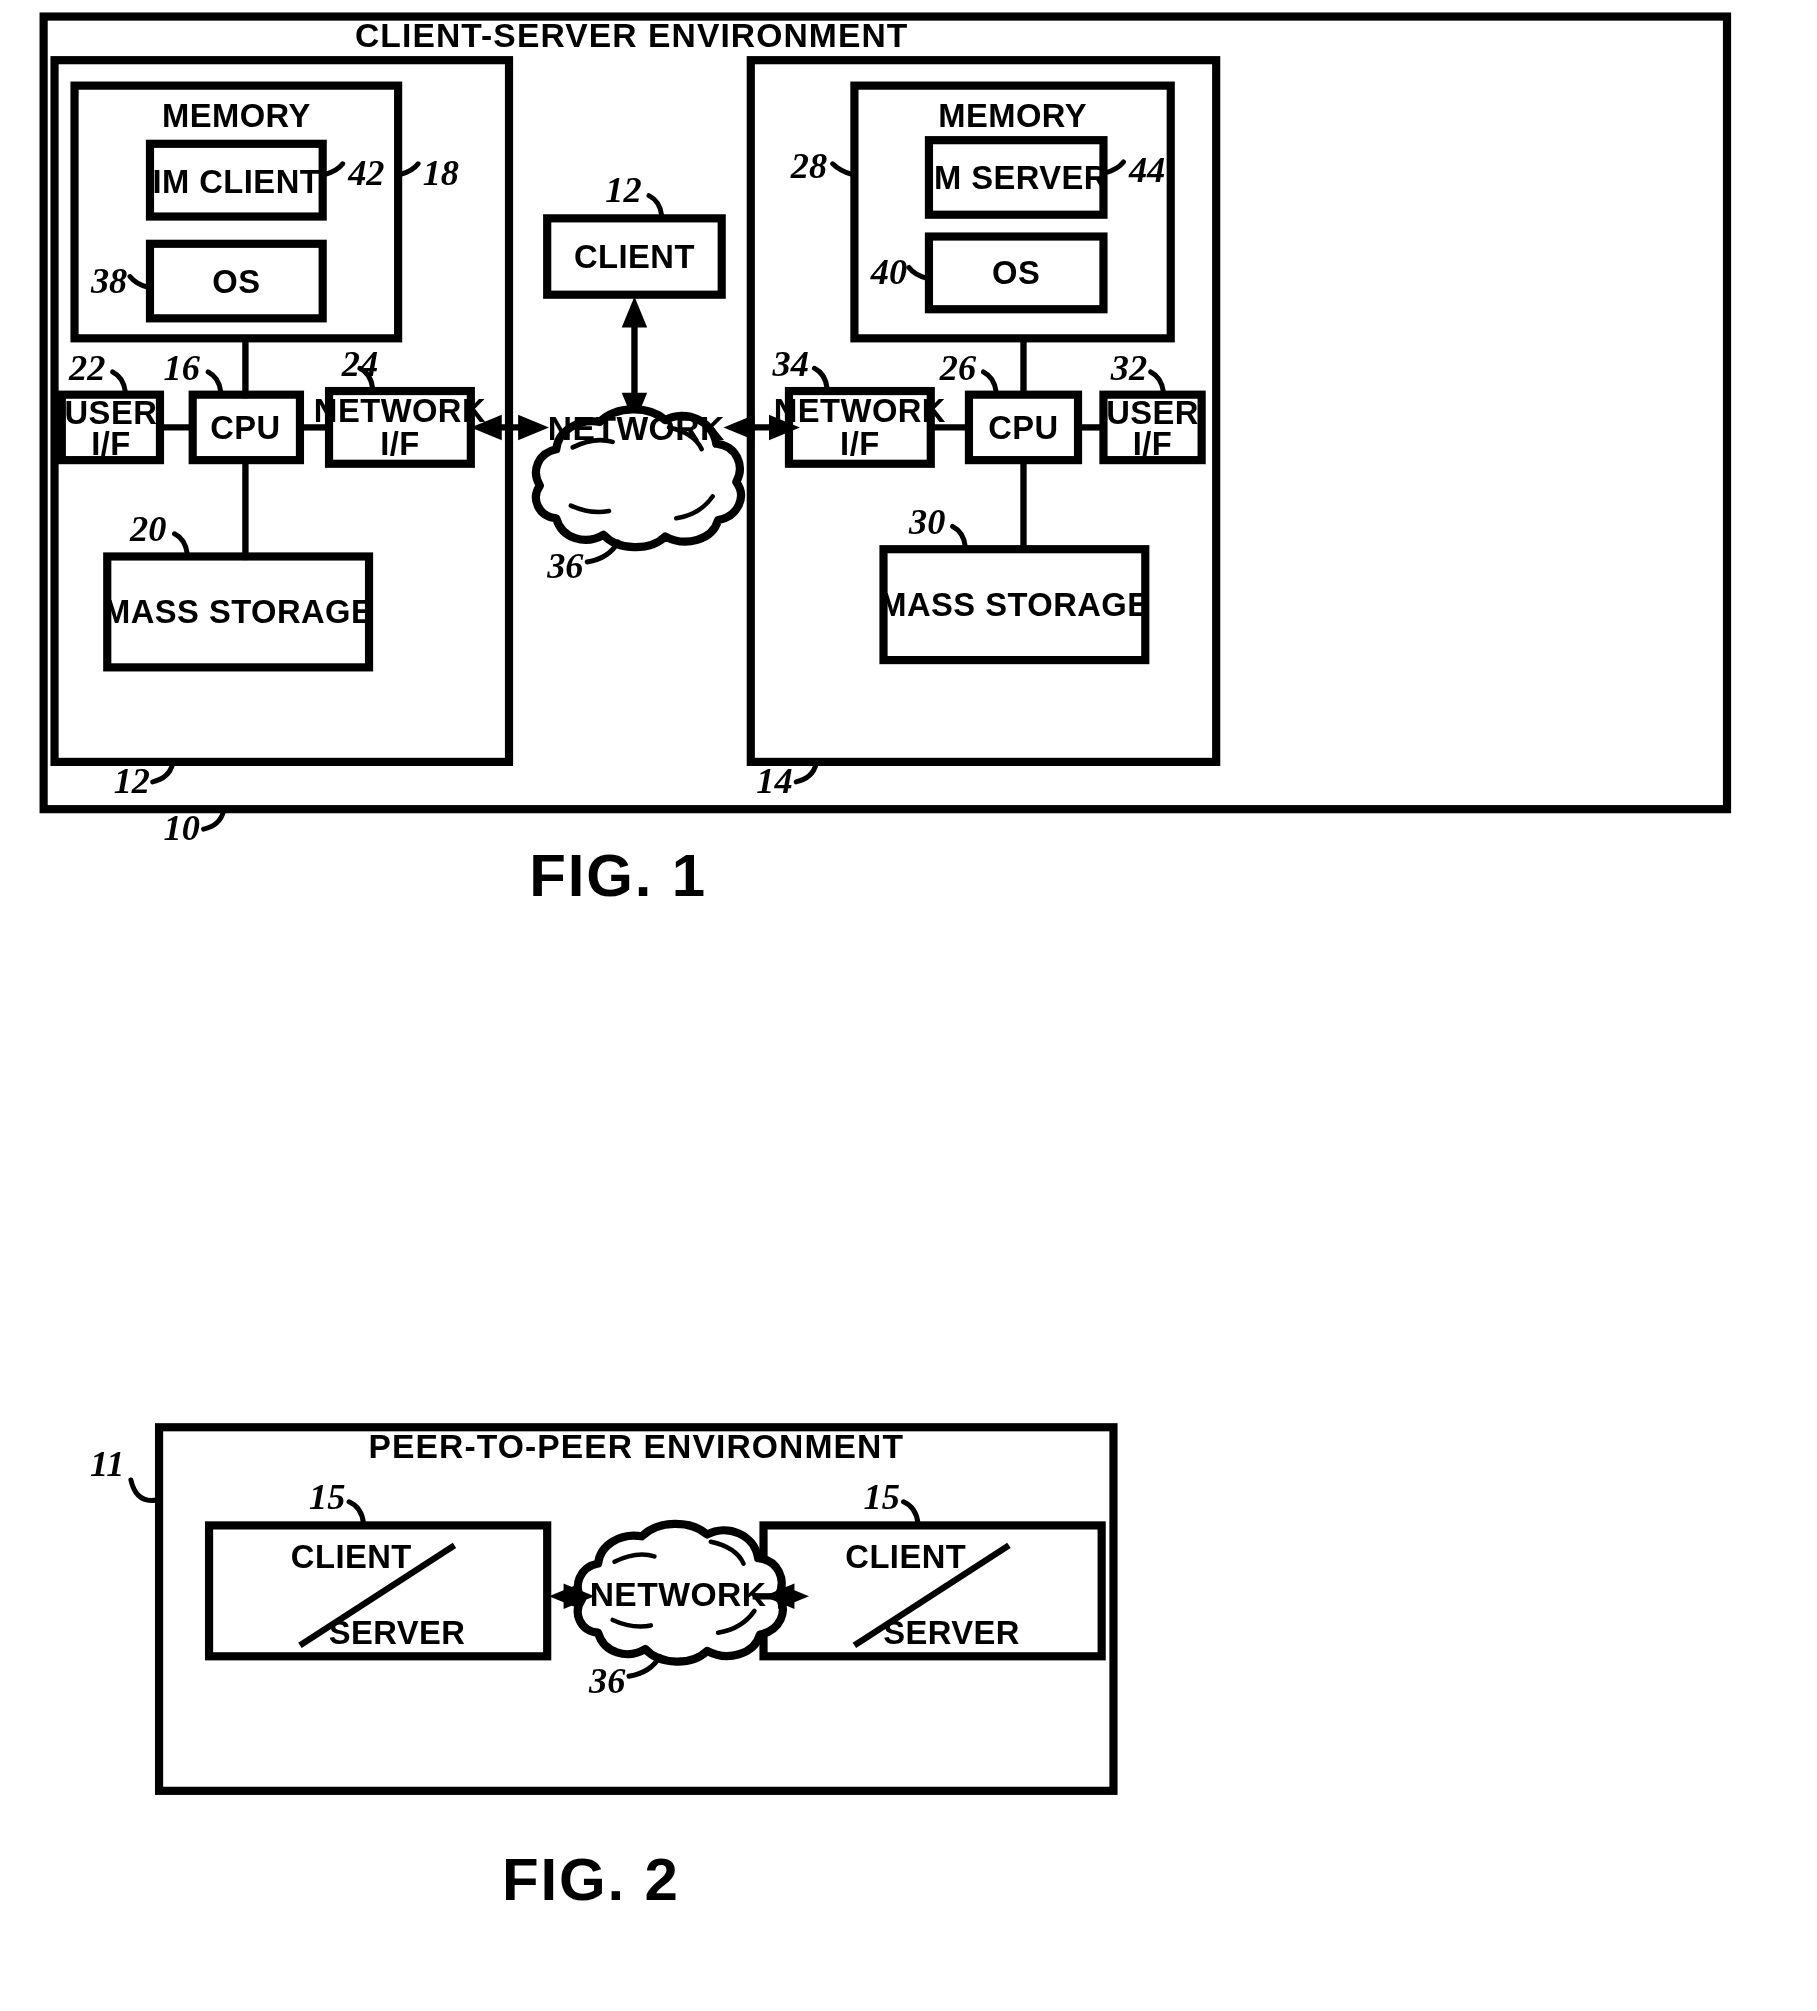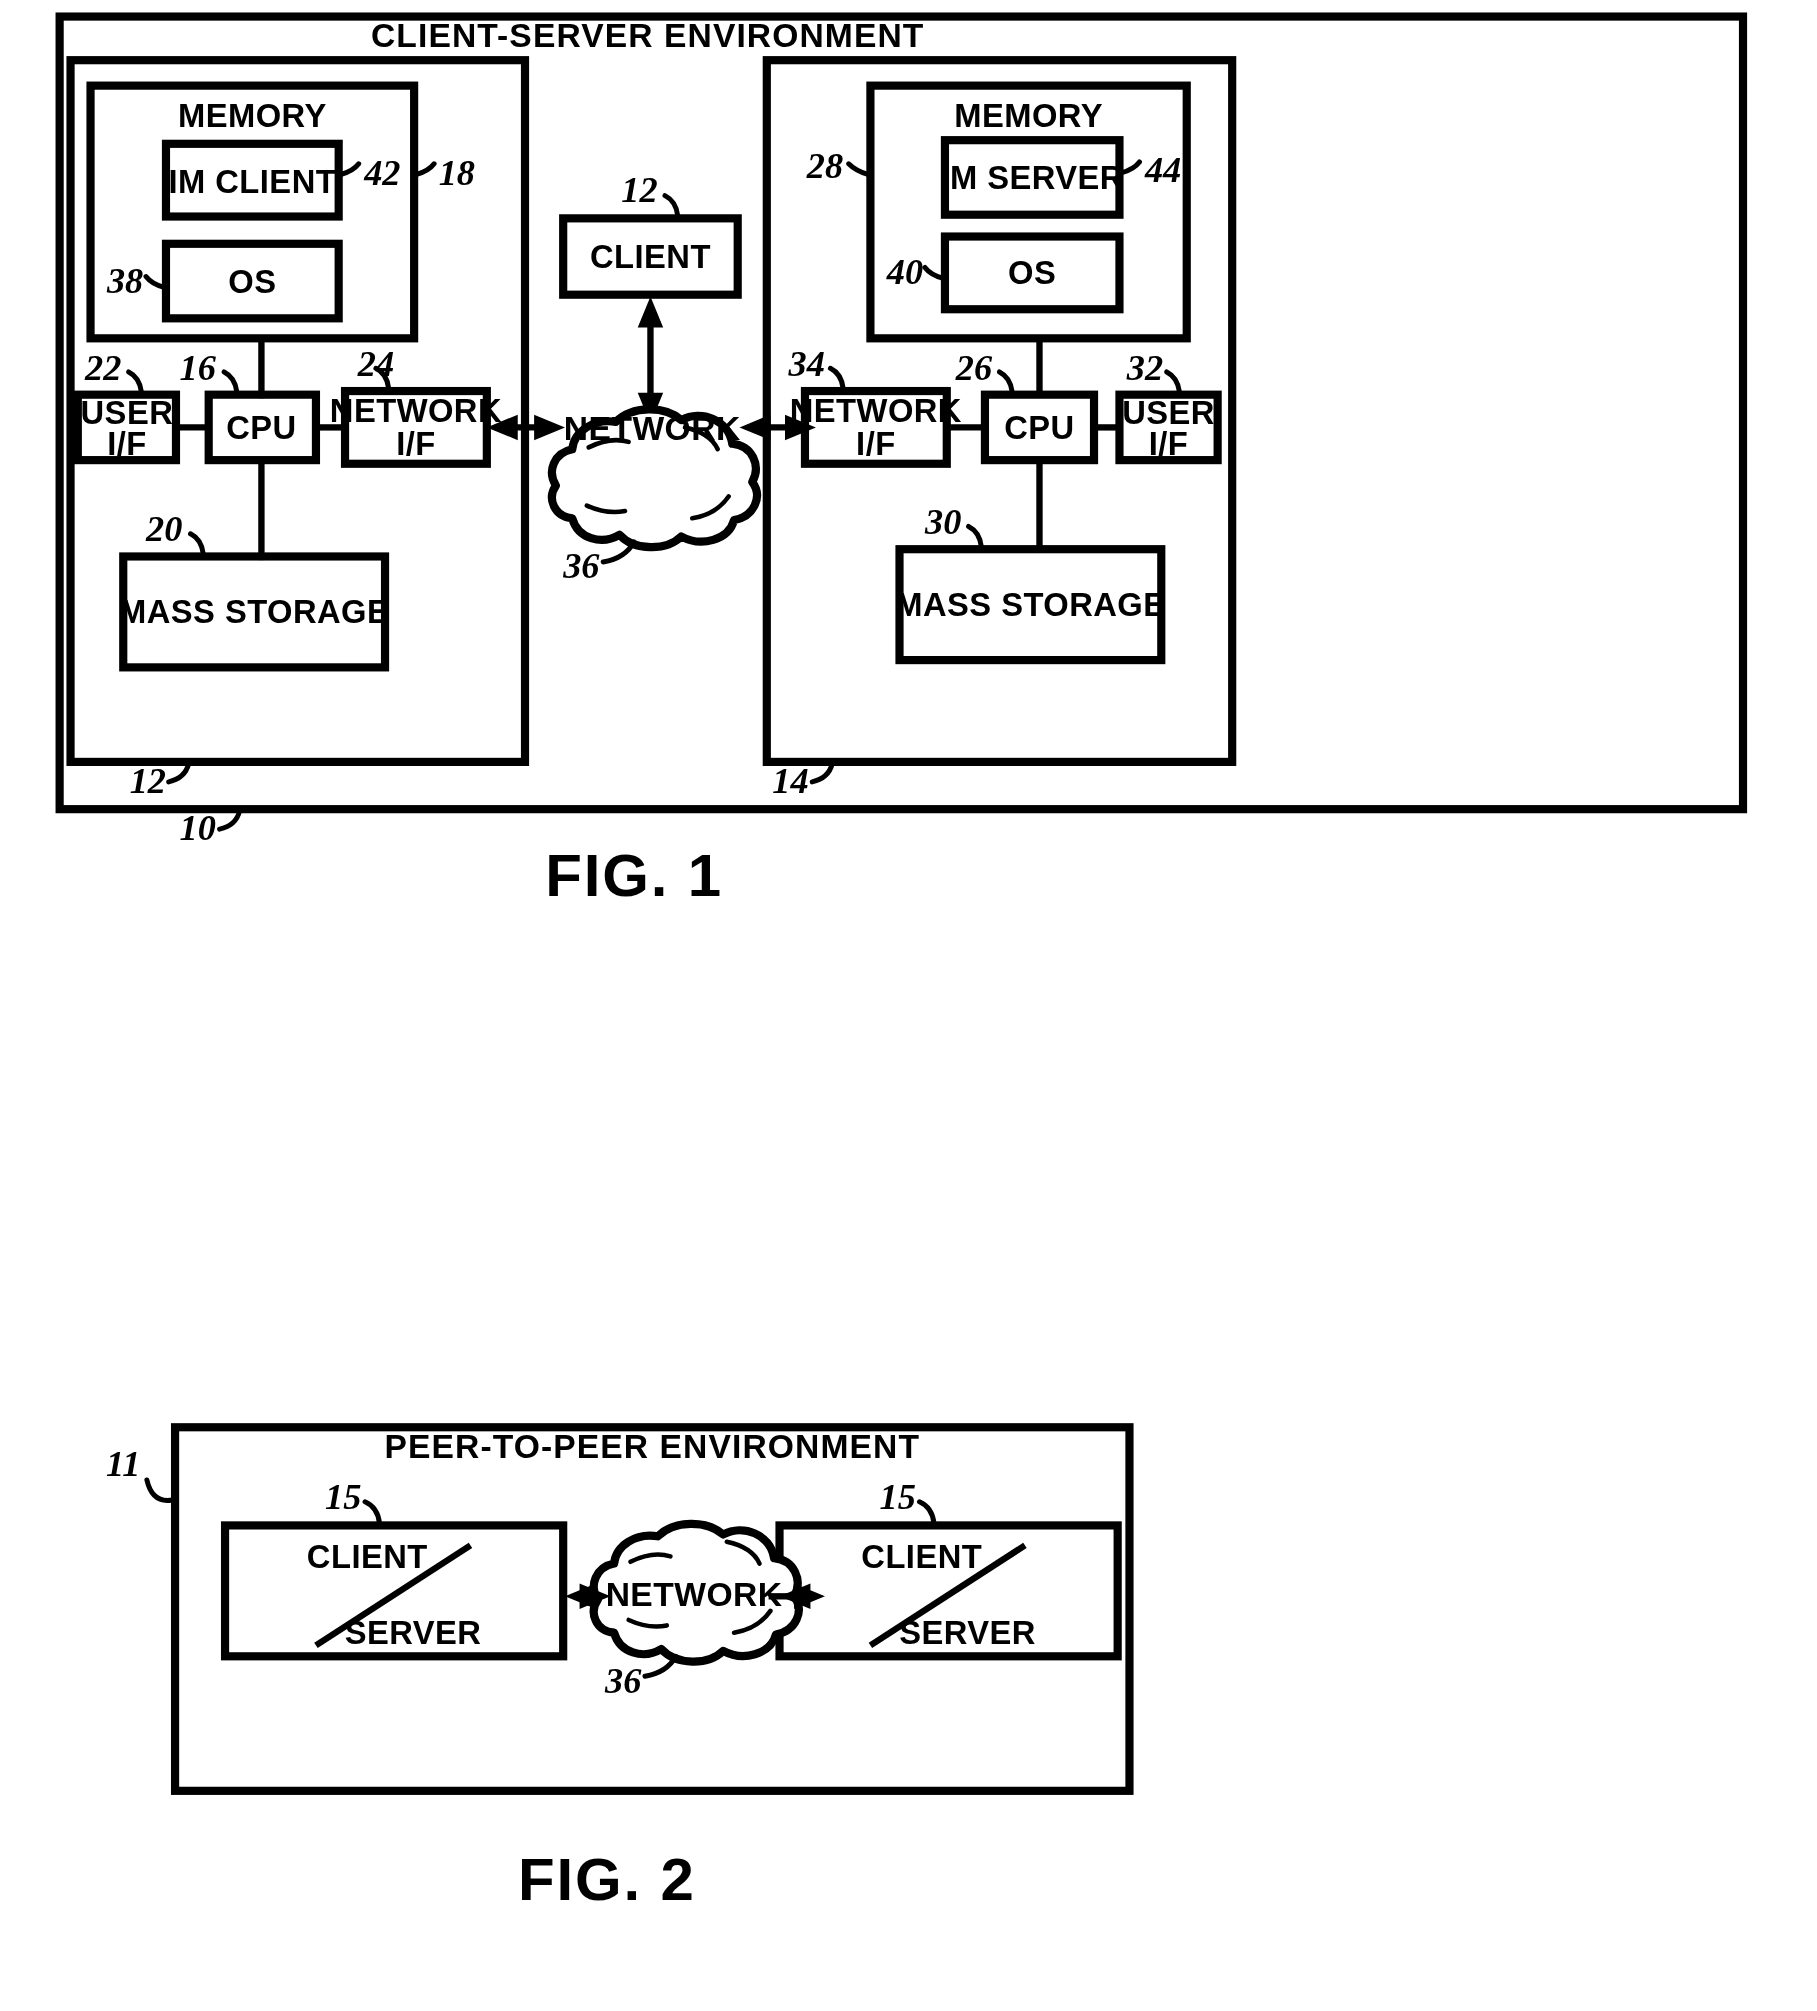--- a/index.html
+++ b/index.html
@@ -10,21 +10,21 @@
   body {
     width: 1817px;
     height: 2011px;
     font-family: "Liberation Sans", sans-serif;
     color: #000000;
     position: relative;
     overflow: hidden;
   }
   #root {
     position: absolute;
-    left: 16px; top: 0;
+    left: 0; top: 0;
     width: 1573px;
     height: 2011px;
   }
   svg#figure {
     position: absolute;
     left: 0; top: 0;
     width: 1817px;
     height: 2011px;
     display: block;
   }

